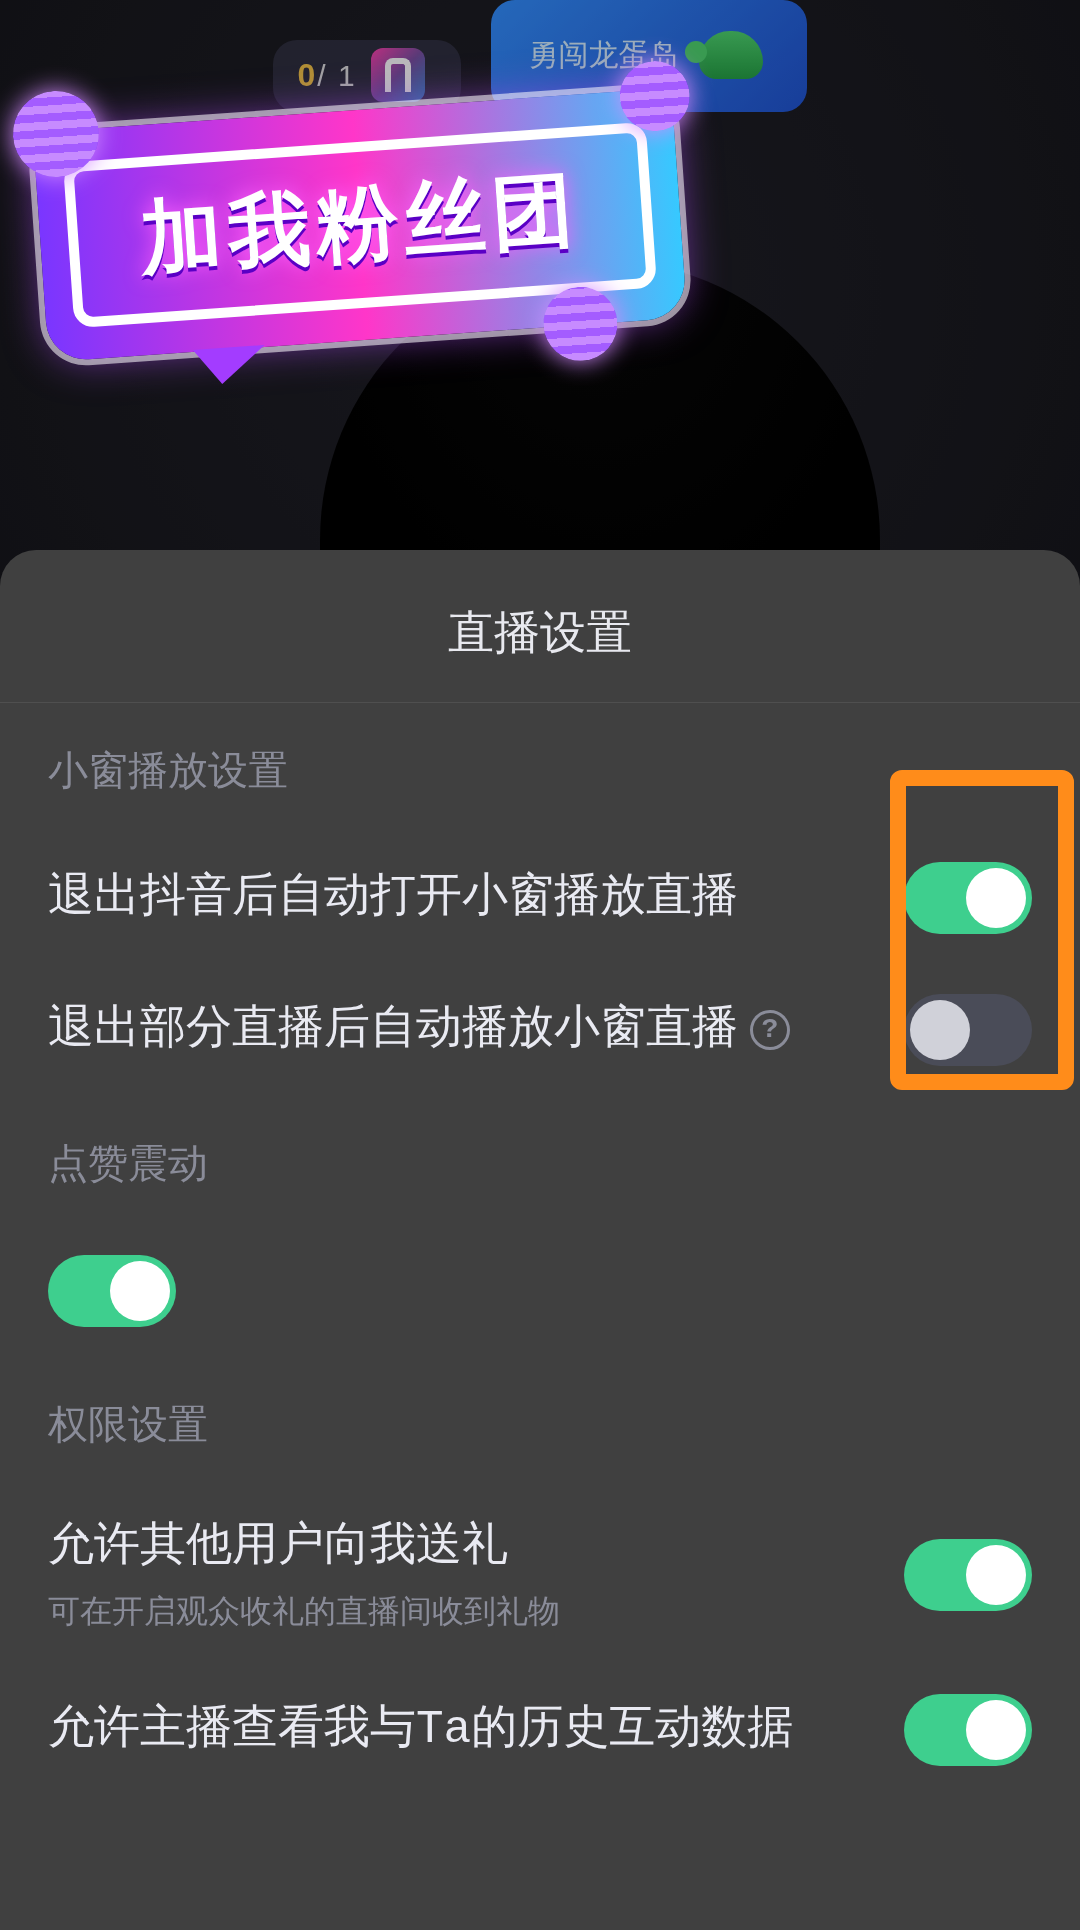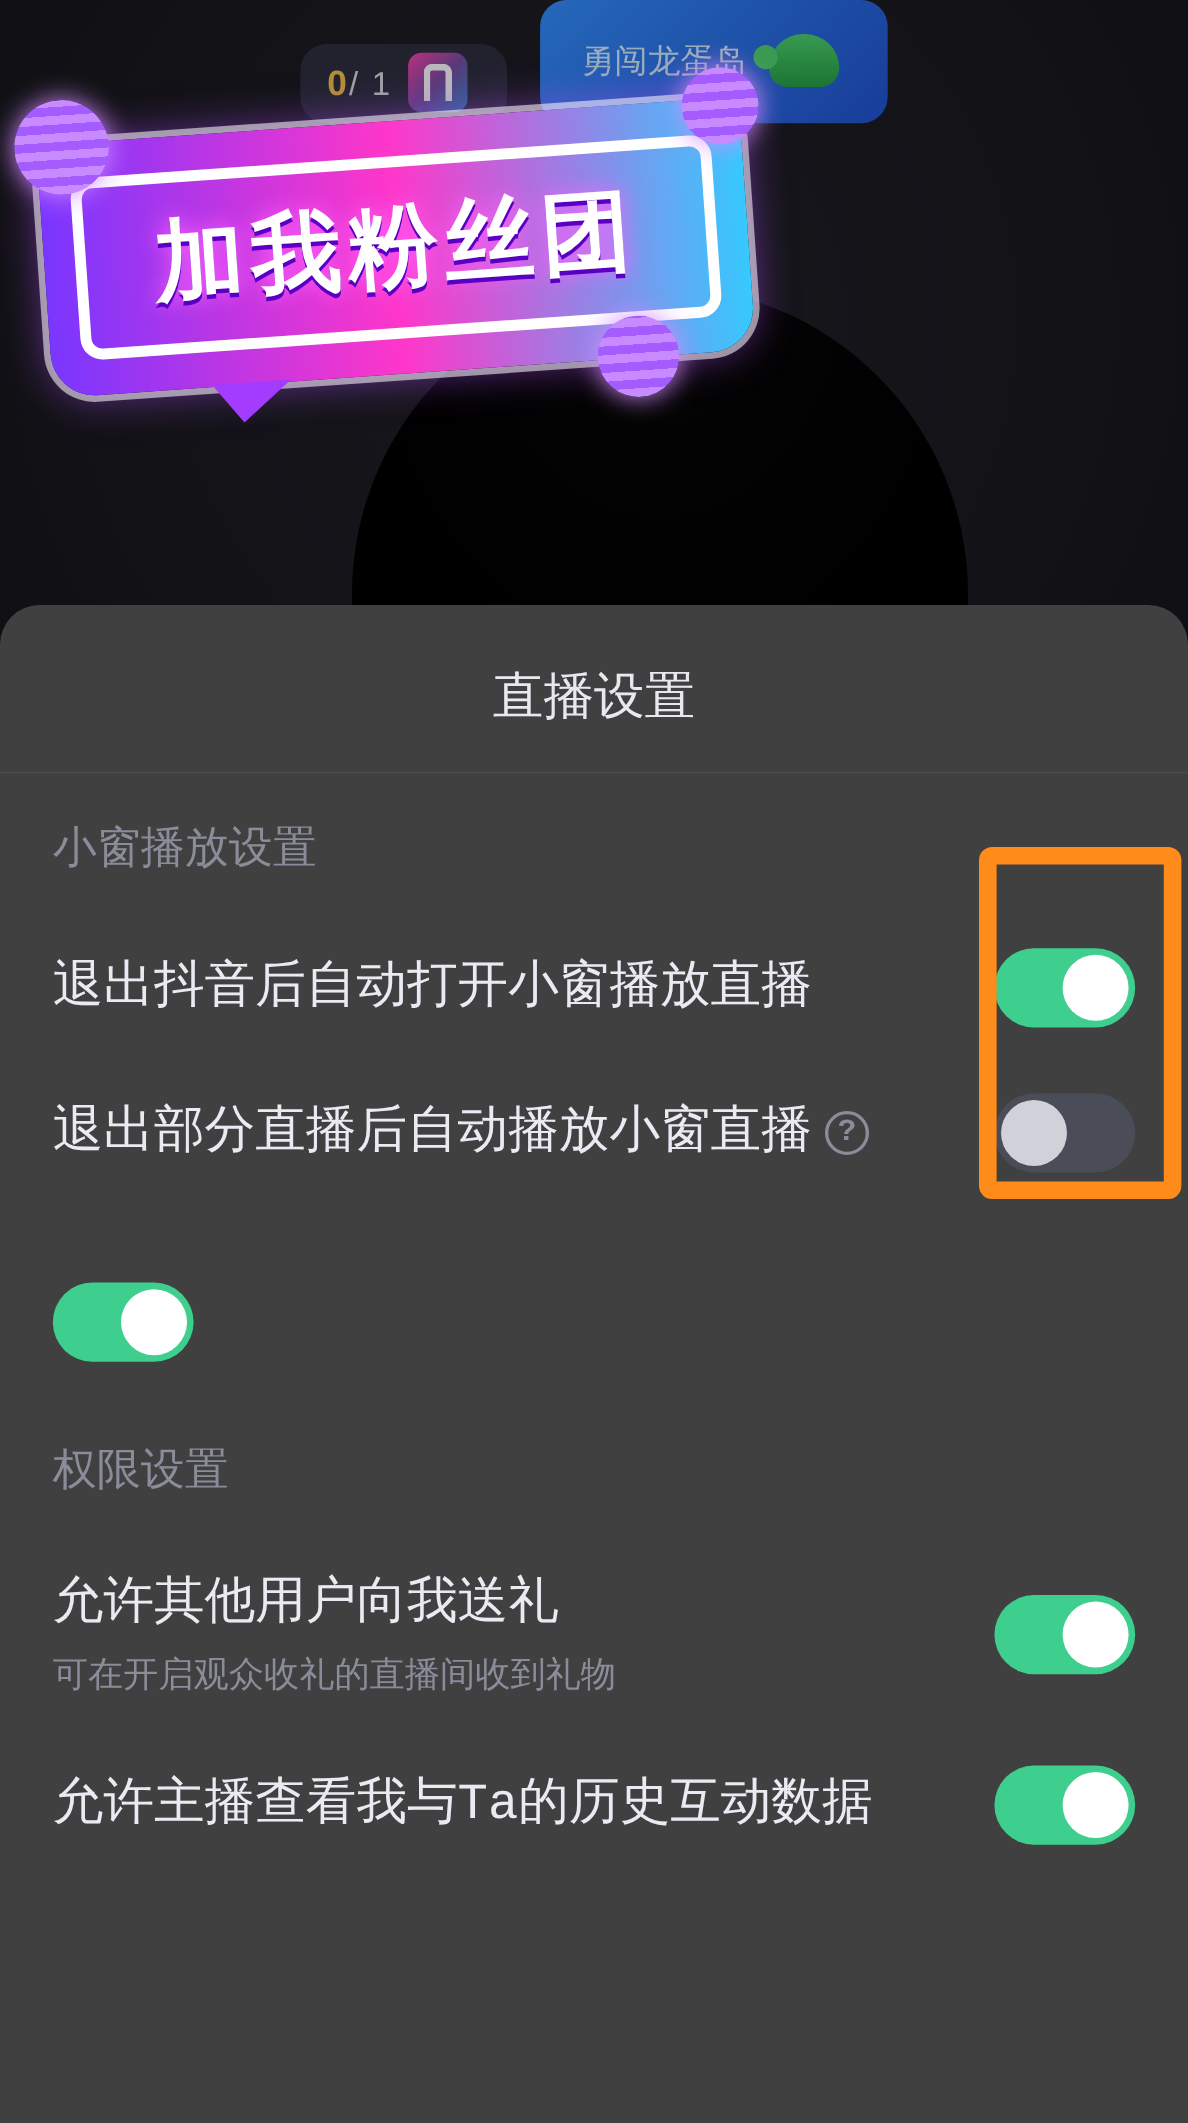--- a/index.html
+++ b/index.html
@@ -239,20 +239,21 @@
           <span class="help-icon">?</span>
         </div>
       </div>
       <div class="toggle off">
           <div class="knob"></div>
         </div>
     </div>
   </div>
 
   <div class="section">
+    <div class="section-header">点赞震动</div>
     <div class="row">
       <div class="toggle on">
           <div class="knob"></div>
         </div>
     </div>
   </div>
 
   <div class="section">
     <div class="section-header">权限设置</div>
 

